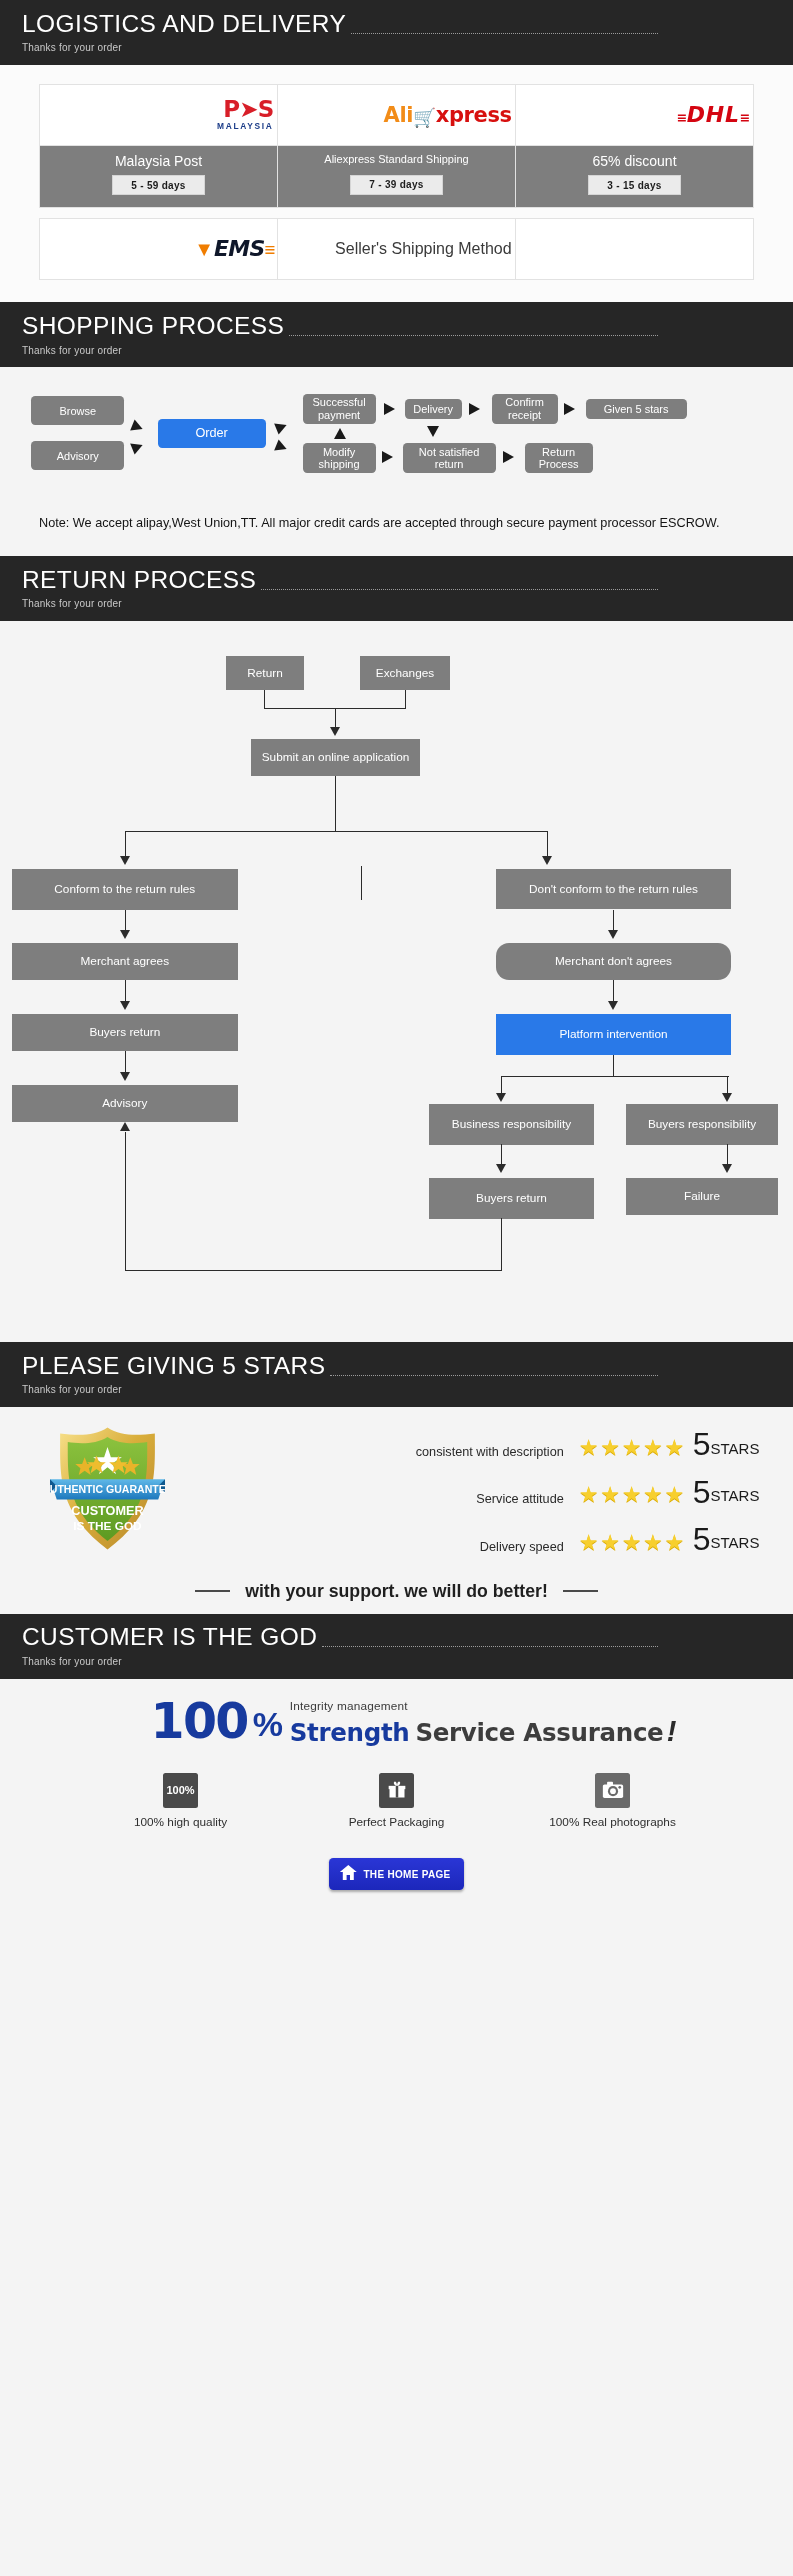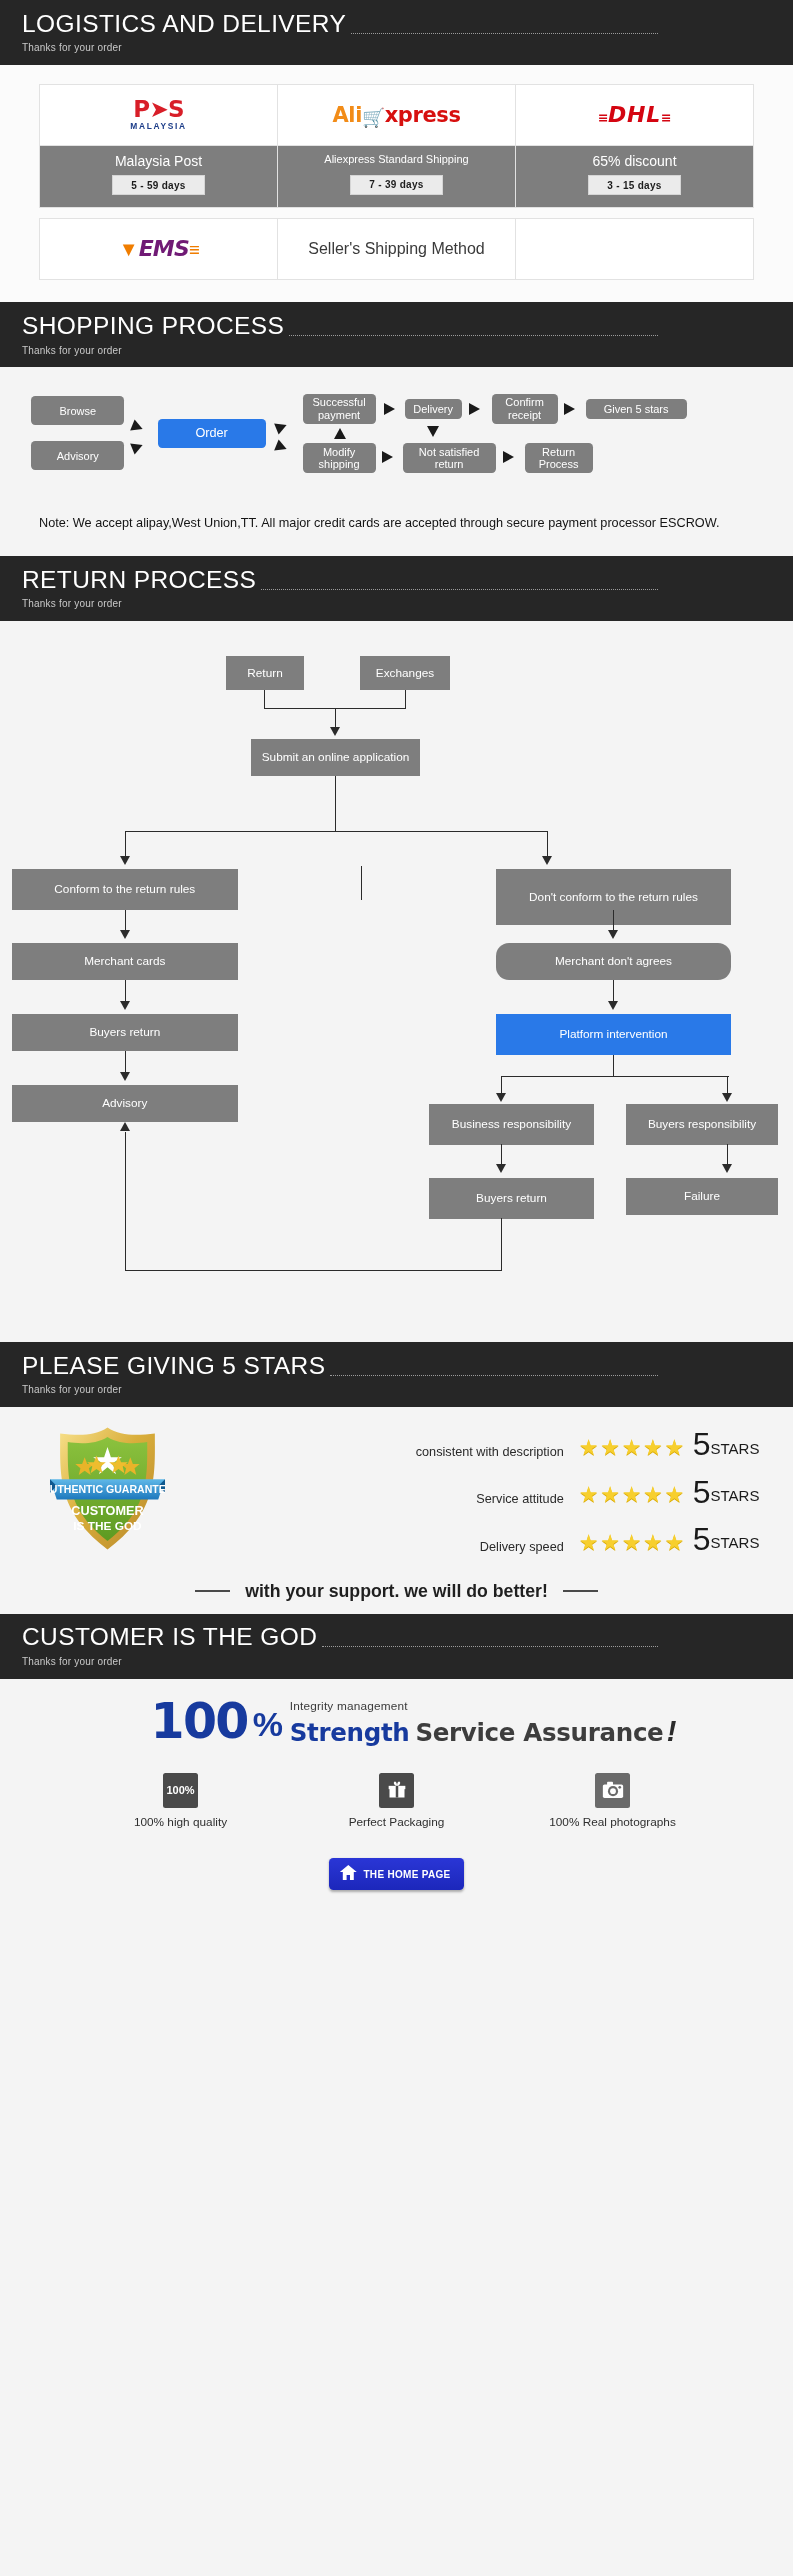--- a/index.html
+++ b/index.html
@@ -41,21 +41,21 @@
     letter-spacing: 0.2px;
   }
 
   
   .logi-wrap { padding: 18.6px 39px 22px 39px; background: #fbfbfb; }
   .logi-table { width: 100%; border-collapse: collapse; table-layout: fixed; }
   .logi-logo-cell {
     height: 61px;
     background: #ffffff;
     border: 0.8px solid #e2e2e2;
-    text-align: center;
+    text-align: right;
     vertical-align: middle;
     padding: 5px 3.4px;
   }
   .logi-info-cell {
     background: #7e7e7e;
     border: 0.8px solid #e2e2e2;
     text-align: center;
     vertical-align: top;
     padding: 7.6px 5px 11px 5px;
     height: 62px;
@@ -104,21 +104,21 @@
     transform: translateY(1.7px);
   }
   .logo-dhl {
     font-size: 22px; font-weight: 800; font-style: italic; color: #d40511;
     font-family: "DejaVu Sans", sans-serif; letter-spacing: 0.8px;
   }
   .logo-dhl .bars { color: #d40511; font-size: 12.7px; letter-spacing: -0.8px; }
   .logo-ems { line-height: 1; white-space: nowrap; }
   .logo-ems .tri { color: #f07d00; font-size: 20px; }
   .logo-ems .em {
-    font-size: 22px; font-weight: 800; font-style: italic; color: #701a75;
+    font-size: 22px; font-weight: 800; font-style: italic; color: #0f172a;
     font-family: "DejaVu Sans", sans-serif; letter-spacing: -0.8px;
   }
   .logo-ems .dash { color: #f07d00; font-size: 18.6px; font-weight: 800; letter-spacing:-1.7px;}
   .logo-seller {
     font-size: 16px; color: #3a3a3a; line-height: 1.12; font-weight: 400;
   }
 
   
   .shop-wrap { background: #f4f4f4; padding: 22px 0 0 0; position: relative; }
   .flow1 { position: relative; height: 111px; margin: 0 18.6px; }
@@ -455,28 +455,28 @@
 
     <div class="ln ln-v" style="left:335px; top:155px; height:56px;"></div>
     <div class="ln ln-h" style="left:125px; top:210px; width:422px;"></div>
     <div class="ln ln-v" style="left:125px; top:210px; height:28px;"></div>
     <div class="ln ln-v" style="left:547px; top:210px; height:28px;"></div>
     <div class="ar-d" style="left:120px; top:235px;"></div>
     <div class="ar-d" style="left:542px; top:235px;"></div>
     <div class="ln ln-v" style="left:361px; top:245px; height:34px;"></div>
 
     <div class="ret-node" style="left:11.8px;  top:248px; width:226px; height:41px;">Conform to the return rules</div>
-    <div class="ret-node" style="left:496px; top:248px; width:235px; height:56px;text-align:center;">Don't conform to the return rules</div>
+    <div class="ret-node" style="left:496px; top:248px; width:235px; height:40px;text-align:center;">Don't conform to the return rules</div>
 
     <div class="ln ln-v" style="left:125px; top:289px; height:23.6px;"></div>
     <div class="ar-d" style="left:120px; top:309px;"></div>
     <div class="ln ln-v" style="left:613px; top:289px; height:23.6px;"></div>
     <div class="ar-d" style="left:608px; top:309px;"></div>
 
-    <div class="ret-node" style="left:11.8px;  top:322px; width:226px; height:37px;">Merchant cards</div>
+    <div class="ret-node" style="left:11.8px;  top:322px; width:226px; height:37px;">Merchant agrees</div>
     <div class="ret-node" style="left:496px; top:322px; width:235px; height:37px;border-radius:13px;">Merchant don't agrees</div>
 
     <div class="ln ln-v" style="left:125px; top:359px; height:23.6px;"></div>
     <div class="ar-d" style="left:120px; top:380px;"></div>
     <div class="ln ln-v" style="left:613px; top:359px; height:23.6px;"></div>
     <div class="ar-d" style="left:608px; top:380px;"></div>
 
     <div class="ret-node" style="left:11.8px;  top:393px; width:226px; height:37px;">Buyers return</div>
     <div class="ret-node blue" style="left:496px; top:393px; width:235px; height:41px;">Platform intervention</div>
 

